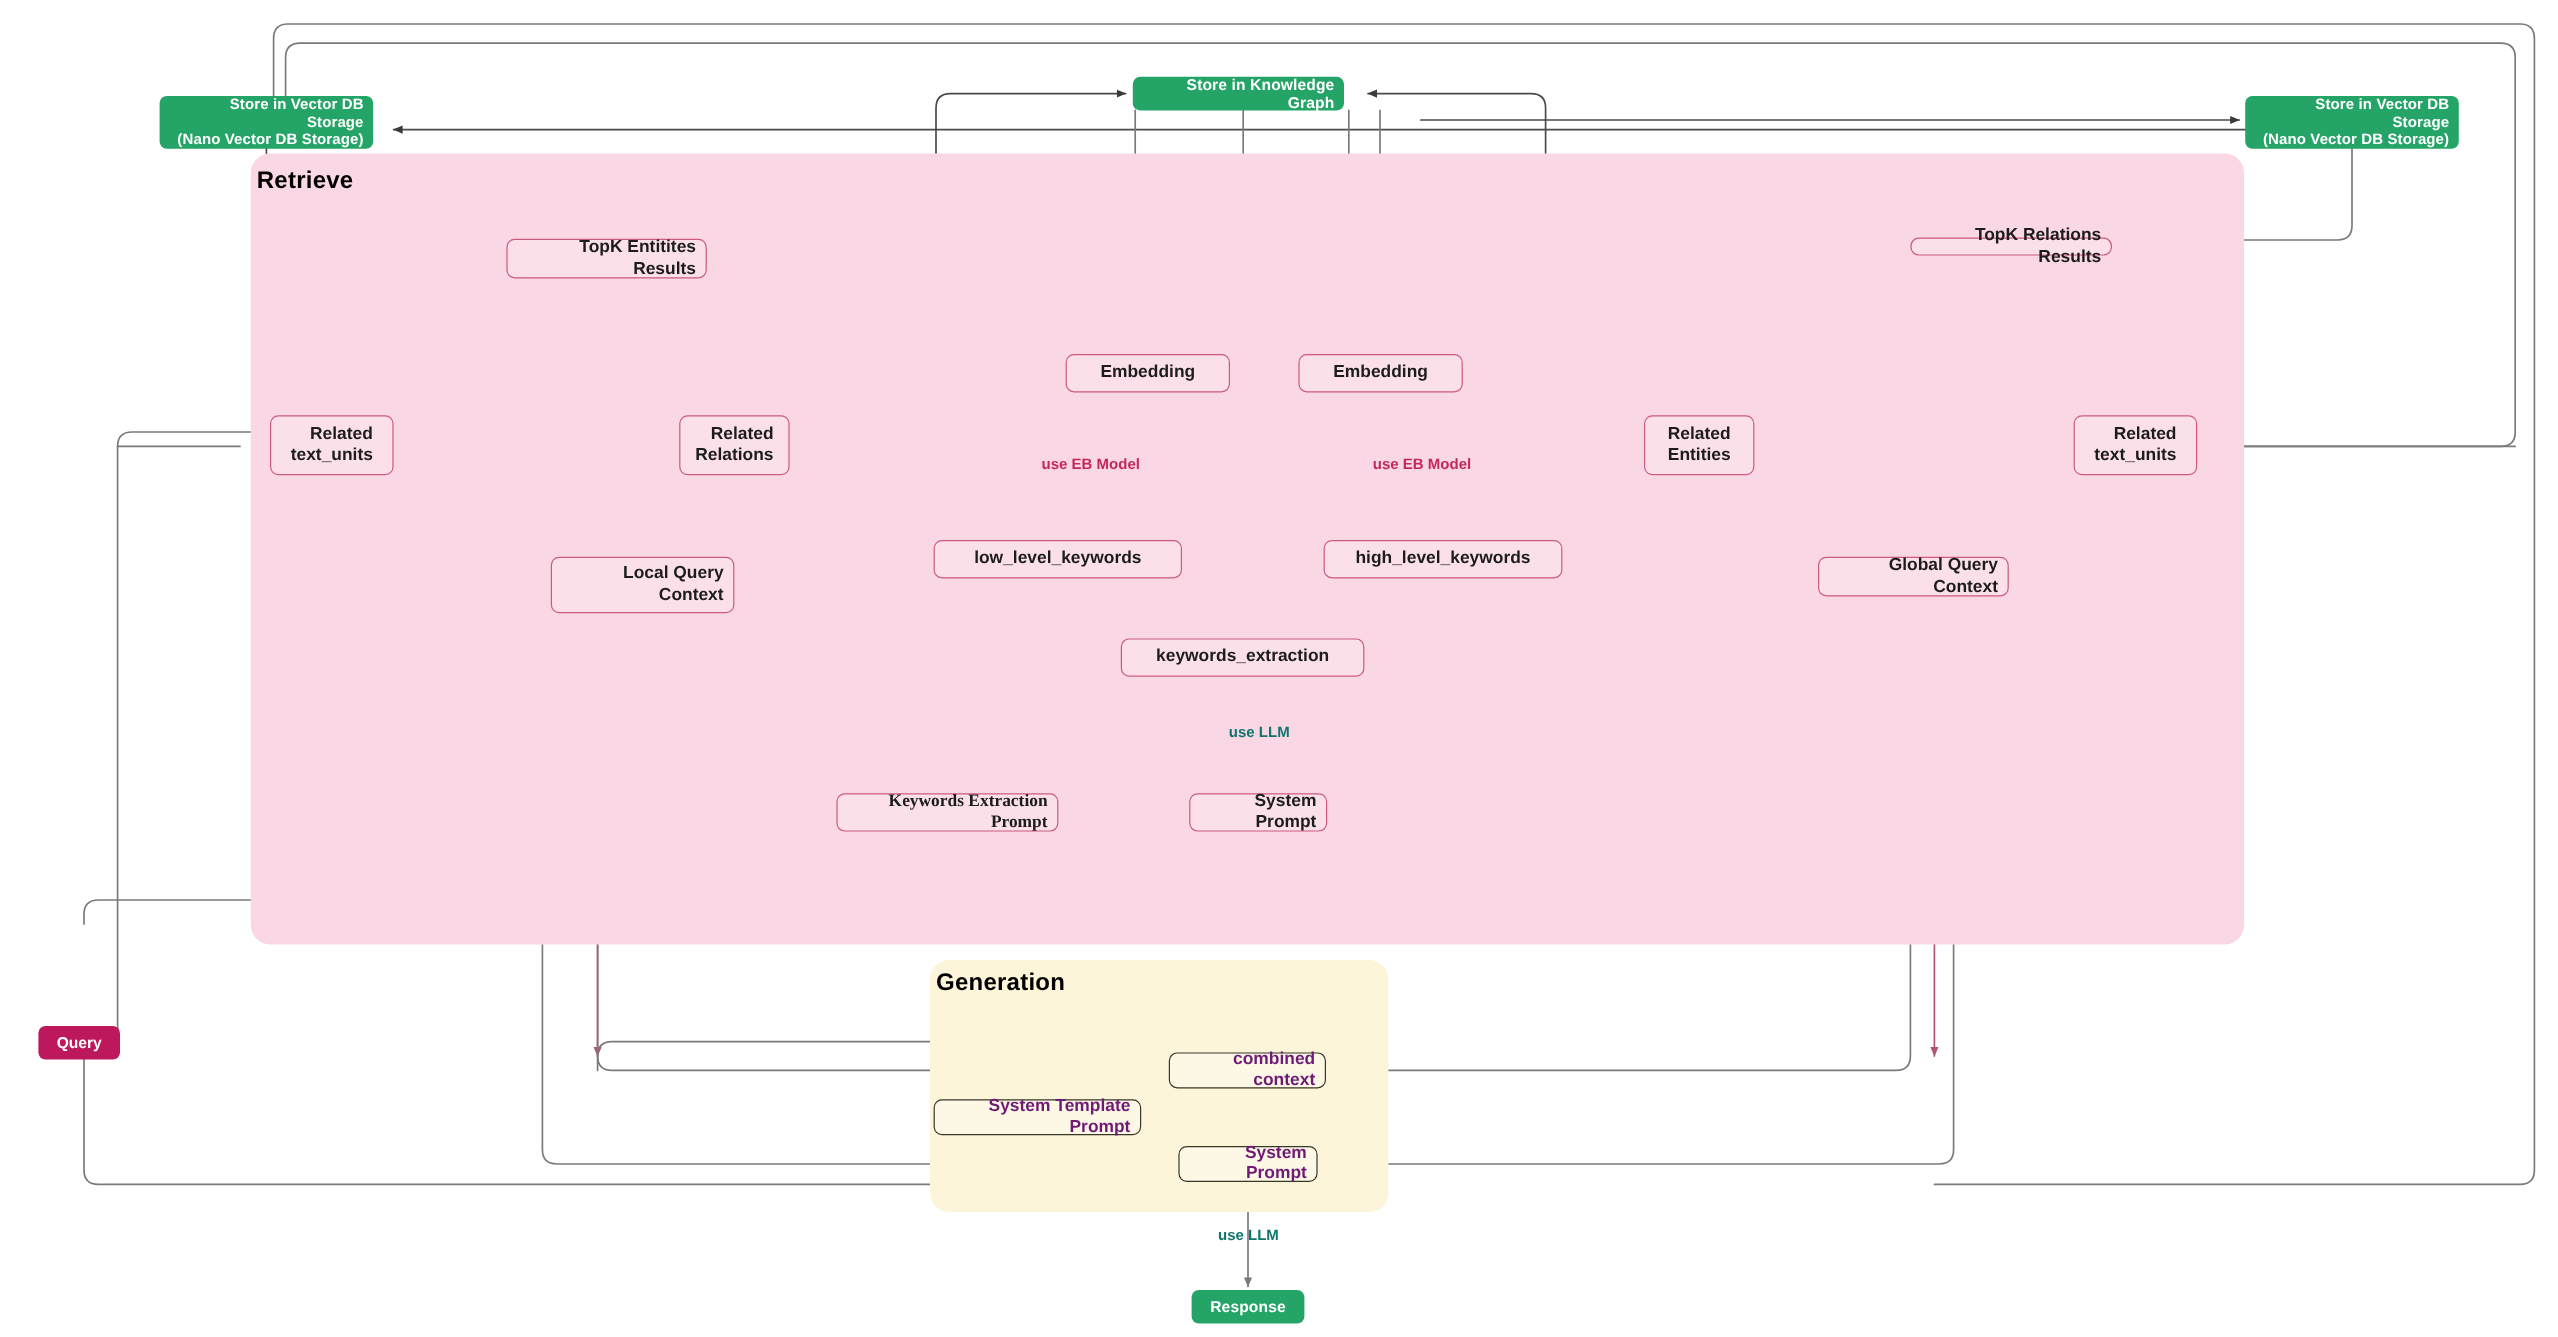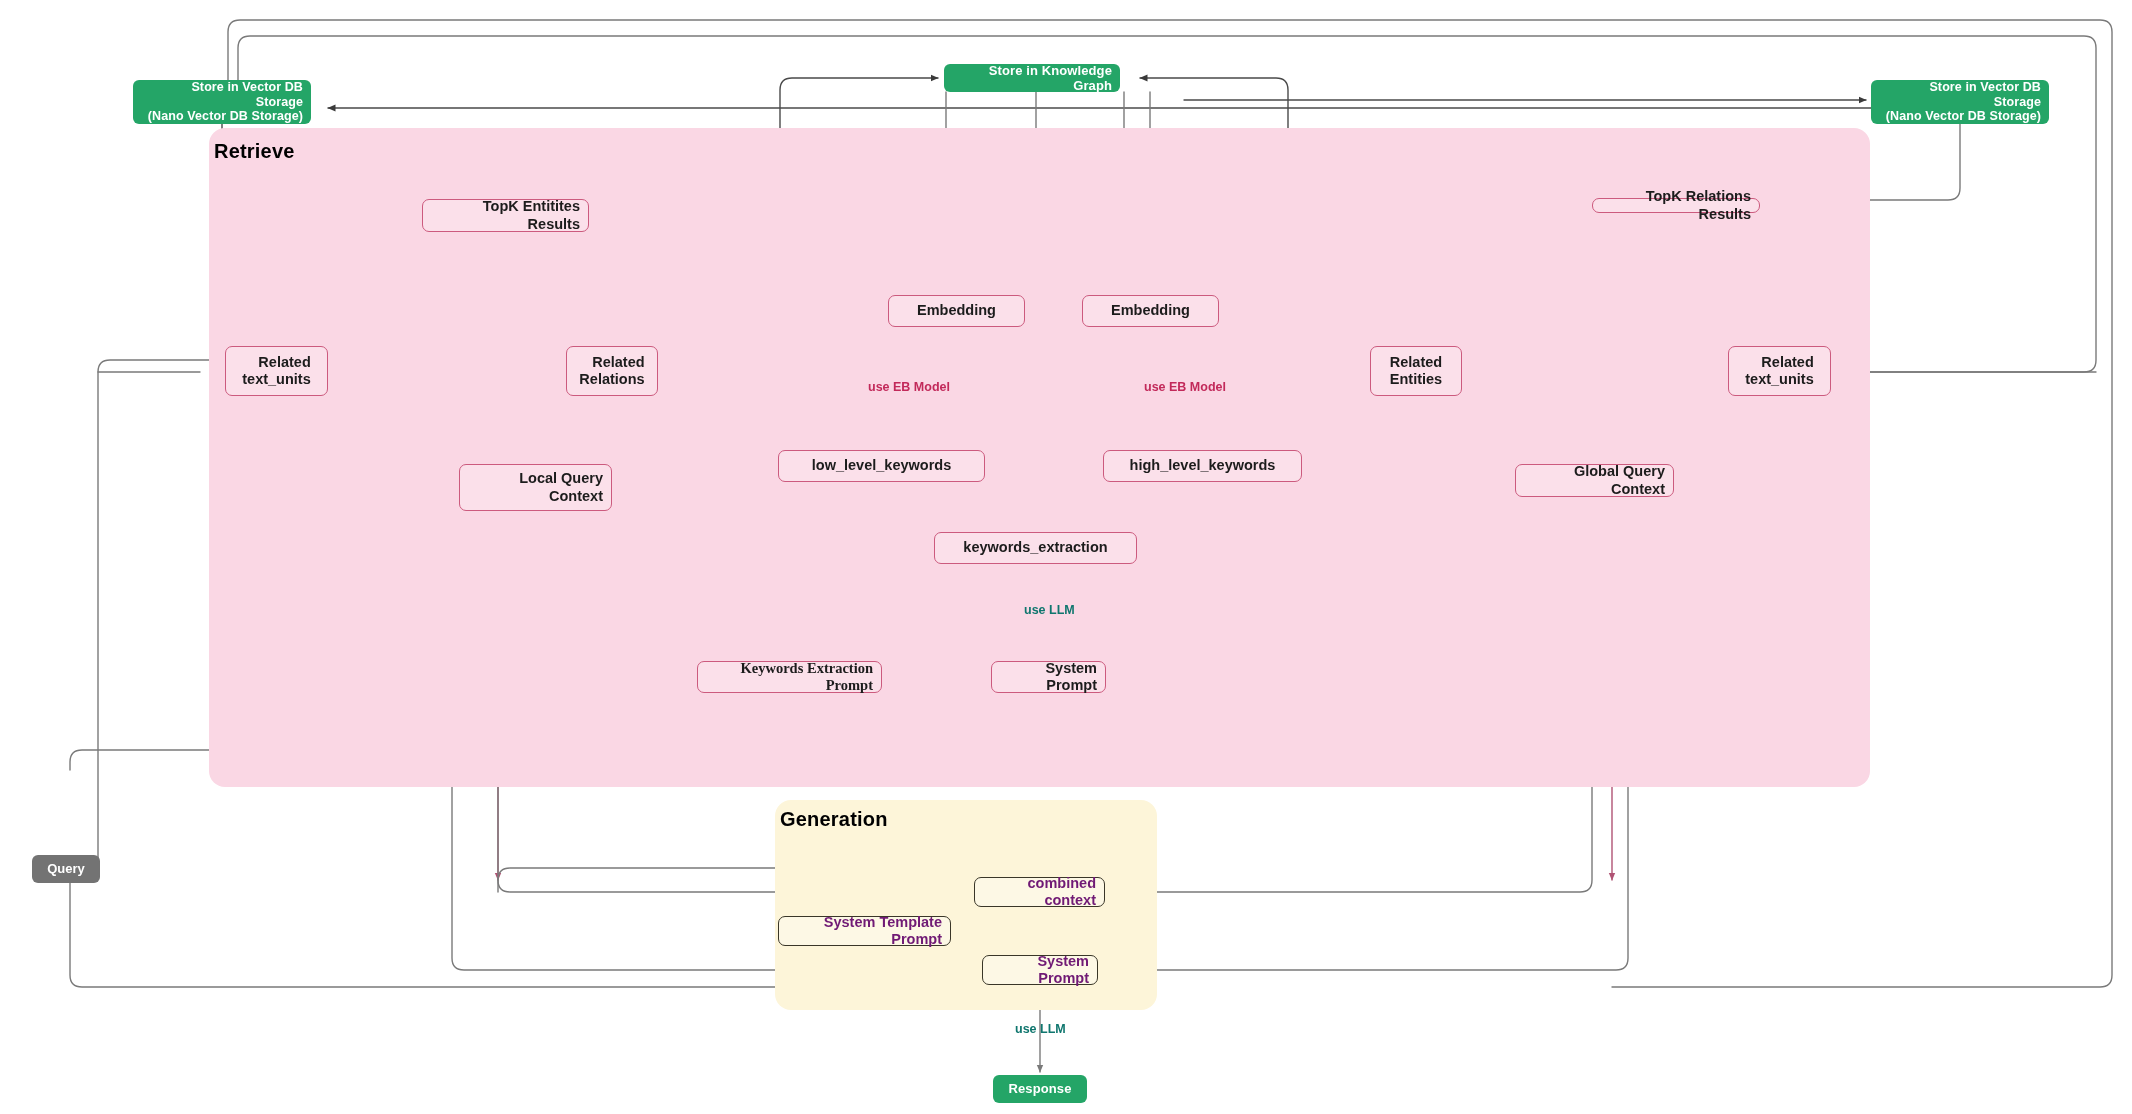--- a/index.html
+++ b/index.html
@@ -73,21 +73,21 @@
     border: none;
     color: #ffffff;
     font-size: 13px;
     border-radius: 6px;
     letter-spacing: 0.1px;
   }
   .node-green.small {
     font-size: 12.5px;
   }
   .node-crimson {
-    background: #737373;
+    background: #be185d;
     border: none;
     color: #ffffff;
     font-size: 13px;
     border-radius: 6px;
   }
   .edge-label {
     position: absolute;
     font-size: 12.5px;
     font-weight: bold;
     white-space: nowrap;

